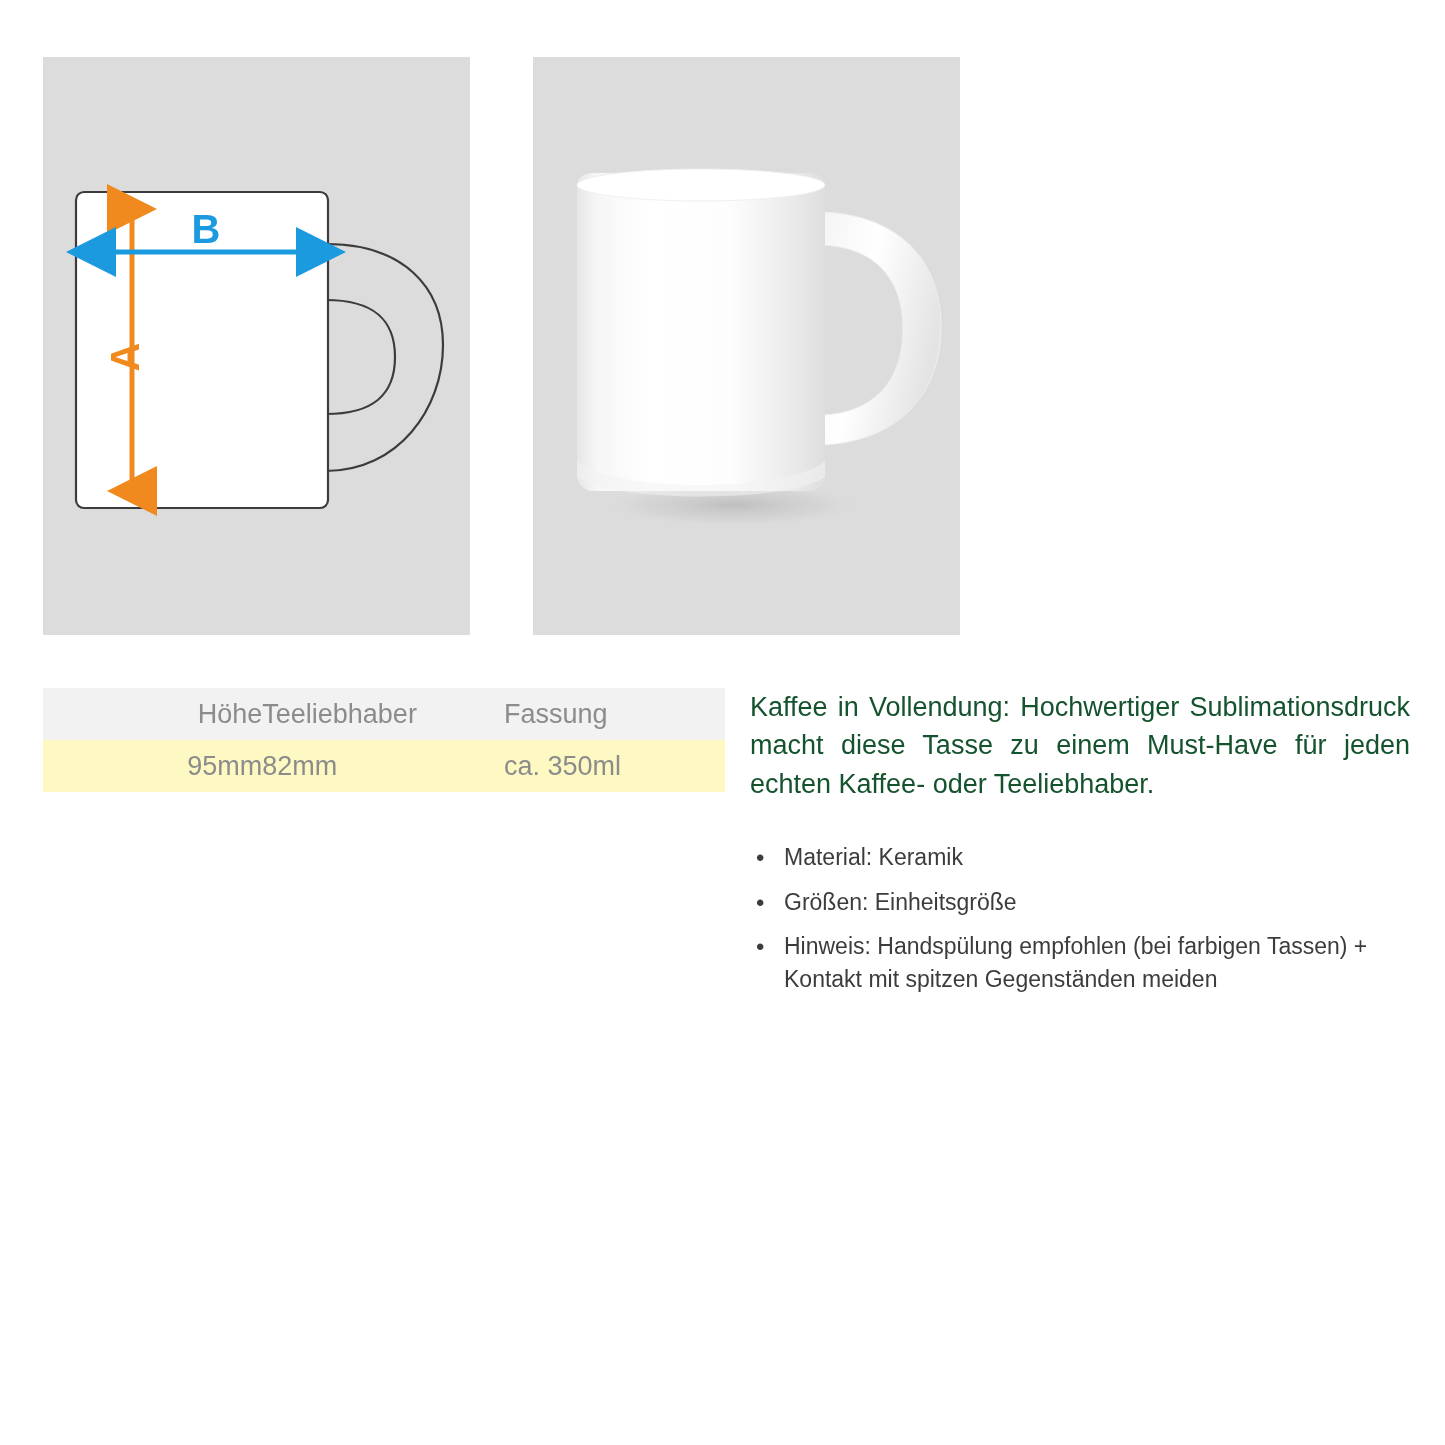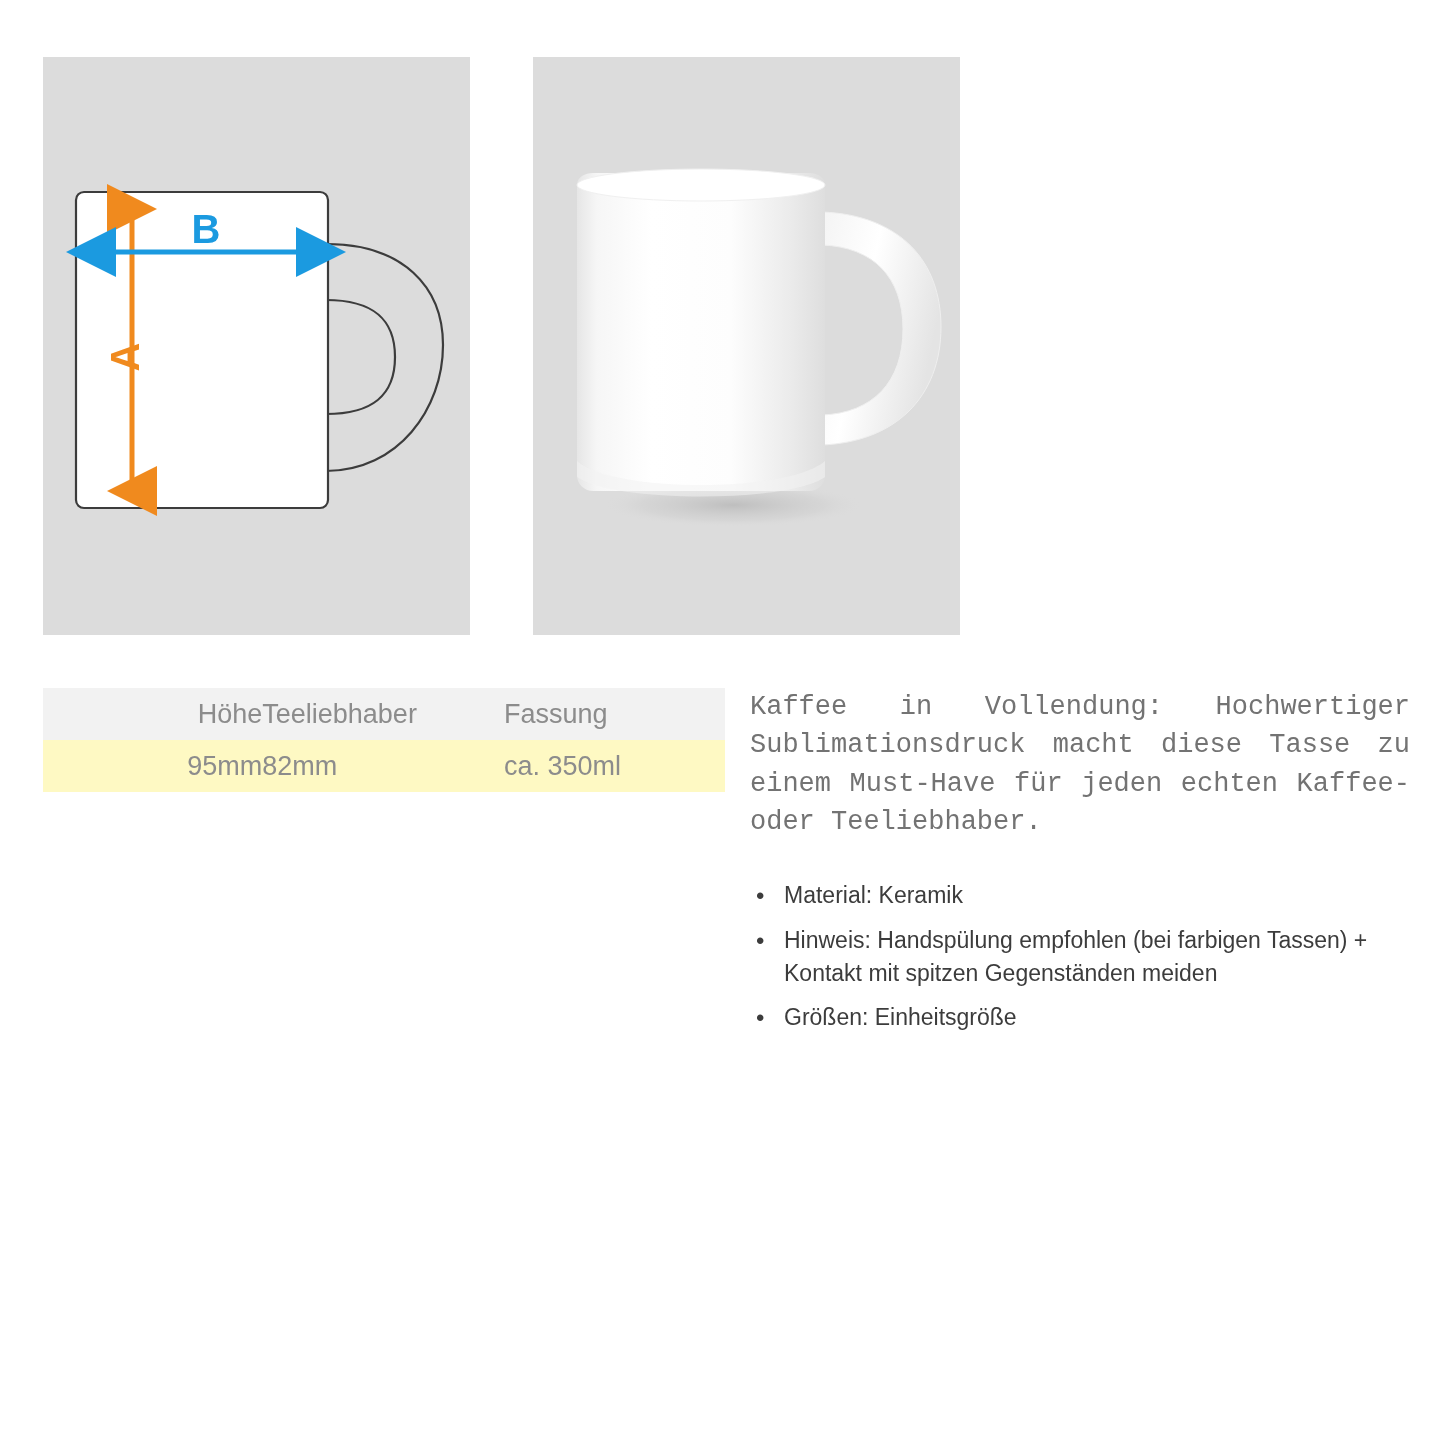--- a/index.html
+++ b/index.html
@@ -78,25 +78,24 @@
   
   .description {
     position: absolute;
     left: 750px;
     top: 688px;
     width: 660px;
   }
   .desc-intro {
     font-size: 27px;
     line-height: 1.42;
-    color: #737373;
+    color: #14532d;
     margin: 0 0 38px 0;
     text-align: justify;
     hyphens: manual;
-    font-family: Liberation Mono, monospace;
   }
   ul.features {
     list-style: none;
     margin: 0;
     padding: 0;
   }
   ul.features li {
     position: relative;
     font-size: 23px;
     line-height: 1.42;
@@ -200,16 +199,16 @@
       <td class="col-b">82mm</td>
       <td class="col-c">ca. 350ml</td>
     </tr>
   </tbody>
 </table>
 
 <div class="description">
   <p class="desc-intro">Kaffee in Vollendung: Hochwertiger Sublimationsdruck macht diese Tasse zu einem Must-Have für jeden echten Kaffee- oder Teeliebhaber.</p>
   <ul class="features">
     <li>Material:  Keramik</li>
+    <li>Größen:  Einheitsgröße</li>
     <li>Hinweis: Handspülung empfohlen (bei farbigen Tassen) + Kontakt mit spitzen Gegenständen meiden</li>
-    <li>Größen:  Einheitsgröße</li>
   </ul>
 </div>
 
 </body></html>

